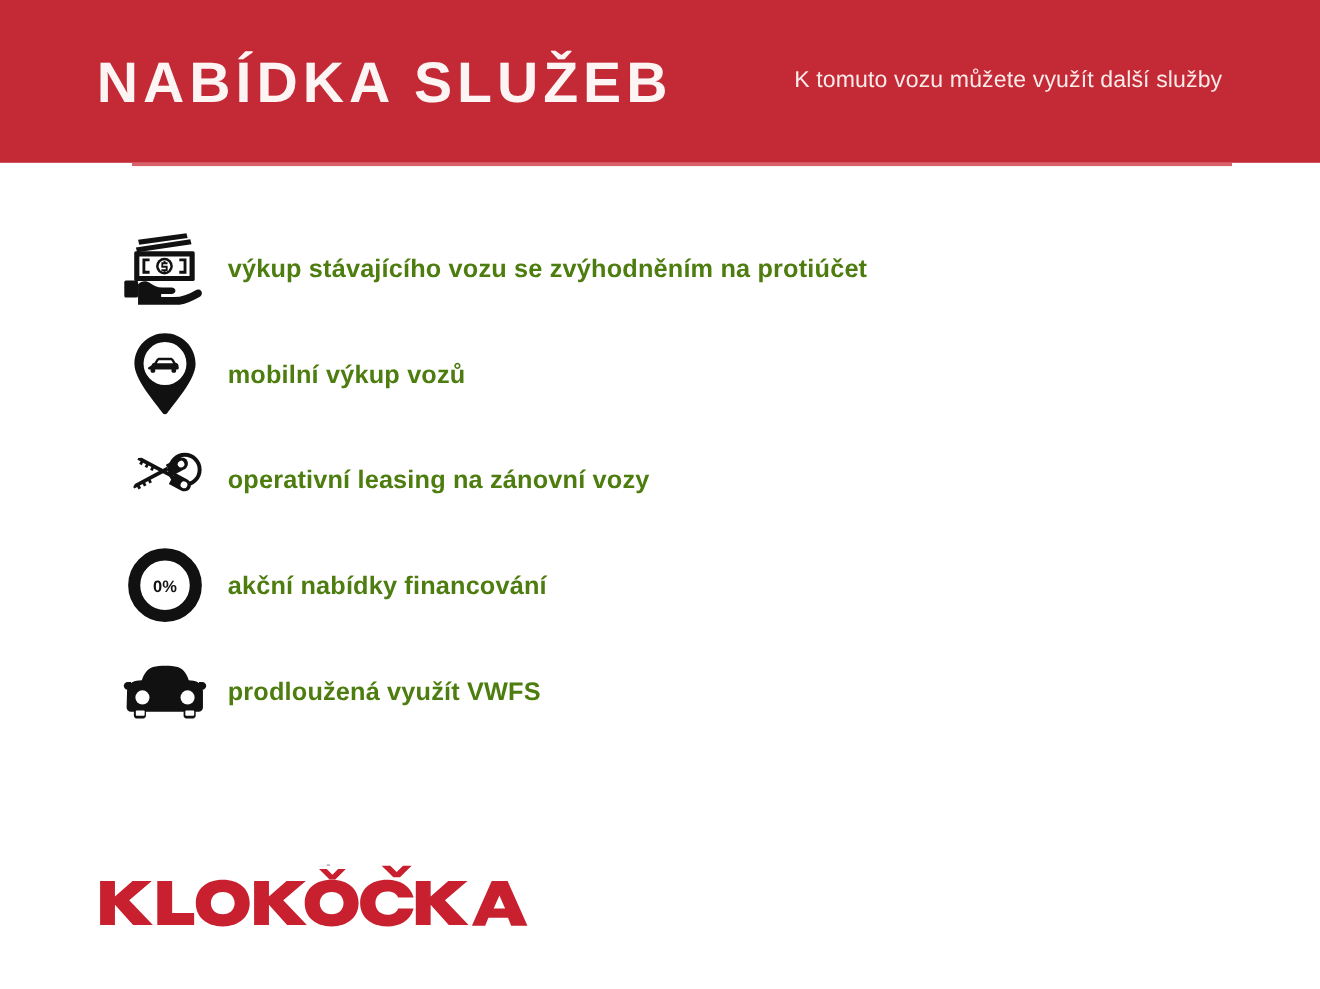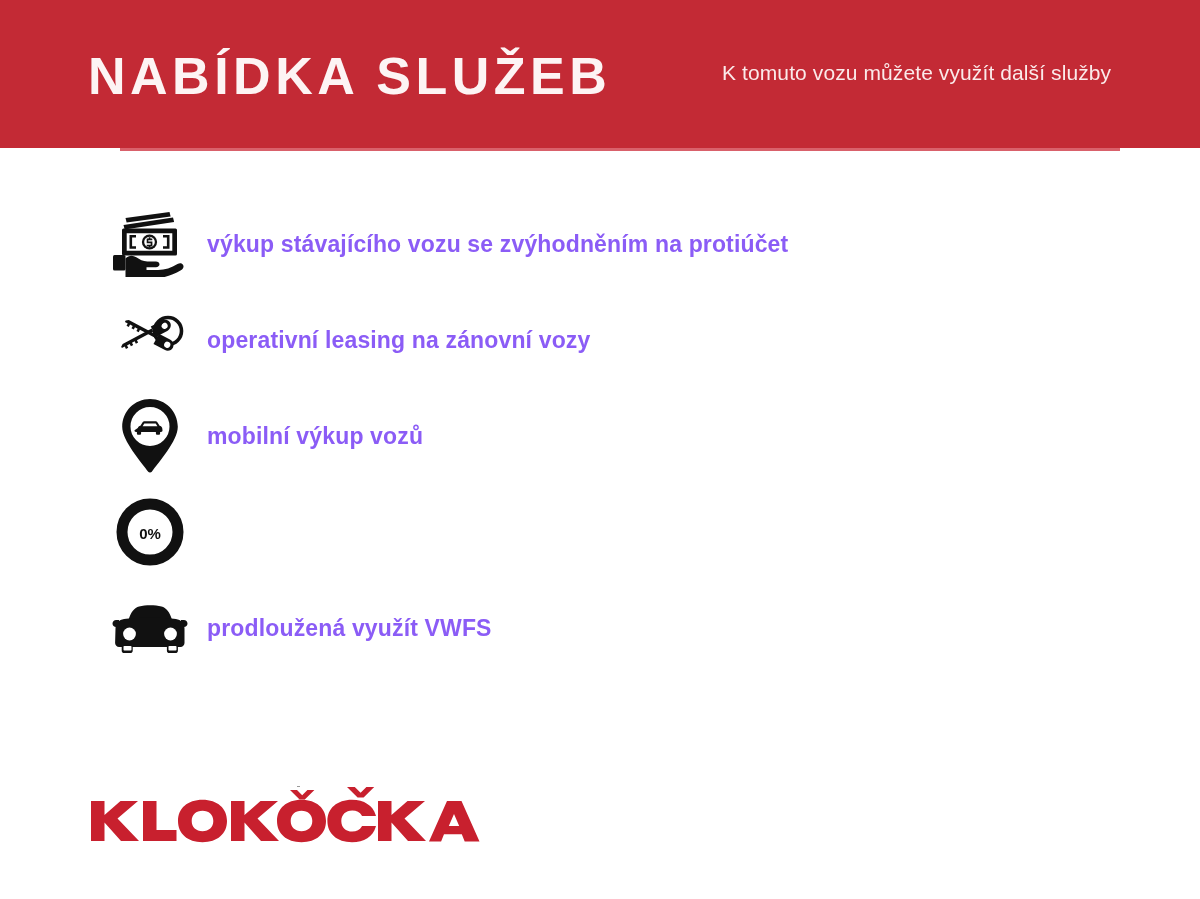--- a/index.html
+++ b/index.html
@@ -89,21 +89,21 @@
     align-items: center;
     justify-content: center;
   }
   .service-icon svg {
     display: block;
   }
 
   .service-label {
     font-size: 23px;
     font-weight: bold;
-    color: #8b5cf6;
+    color: #4d7c0f;
     letter-spacing: 0.15px;
     white-space: nowrap;
     margin-left: 12px;
   }
 
   
   .logo {
     position: absolute;
     left: 85px;
     top: 786px;
@@ -146,20 +146,36 @@
             <circle cx="38.5" cy="31" r="7.6"></circle>
             <circle cx="38.5" cy="31" r="5.3" fill="#ffffff"></circle>
             <path d="M37.7 26.3 h1.7 v1.2 h1.9 v1.7 h-4.0 v1.3 h4.1 v4.9 h-2.0 v1.2 h-1.7 v-1.2 h-2.0 v-1.7 h4.0 v-1.4 h-4.0 v-4.8 h2.0 z" fill="#111111"></path>
 
             <rect x="2" y="44.0" width="12.5" height="15.5" rx="1.5"></rect>
             <path d="M14.5 47.5 c3.2 -3.2 7.2 -3.6 10.8 -1.2 c3.4 2.3 6.6 4.1 11.0 4.1 h8.6 c2.1 0 3.6 1.2 3.6 2.9 c0 1.7 -1.5 2.9 -3.6 2.9 h-9.4 v2.9 h11.6 c6.9 0 13.2 -2.3 19.4 -6.0 c2.4 -1.4 4.6 -0.9 5.6 0.9 c1.0 1.8 0.2 3.9 -2.2 5.3 c-8.0 4.7 -16.1 7.6 -24.4 7.6 H14.5 z"></path>
           </g>
         </svg>
       </div>
       <div class="service-label">výkup stávajícího vozu se zvýhodněním na protiúčet</div>
+    </div>
+
+    <div class="service-row">
+      <div class="service-icon">
+        <svg width="62" height="76" viewBox="0 0 62 76" aria-hidden="true">
+          <g fill="#111111">
+            <path d="M31 1 C15.6 1 3.2 13.4 3.2 28.8 C3.2 43.0 22.8 64.8 29.2 73.8 C29.9 74.8 32.1 74.8 32.8 73.8 C39.2 64.8 58.8 43.0 58.8 28.8 C58.8 13.4 46.4 1 31 1 Z"></path>
+            <circle cx="31" cy="28.5" r="21.2" fill="#ffffff"></circle>
+            <circle cx="31" cy="28.5" r="21.2" fill="none" stroke="#111111" stroke-width="3.4"></circle>
+
+            <path d="M18.8 30.0 c0.3 -1.4 1.4 -2.1 2.6 -2.3 l1.9 -3.0 c0.6 -0.9 1.5 -1.4 2.6 -1.4 h10.2 c1.1 0 2.0 0.5 2.6 1.4 l1.9 3.0 c1.2 0.2 2.3 0.9 2.6 2.3 l0.3 2.3 c0.1 0.9 -0.6 1.7 -1.5 1.7 h-0.9 v1.5 c0 0.7 -0.6 1.3 -1.3 1.3 h-1.6 c-0.7 0 -1.3 -0.6 -1.3 -1.3 v-1.5 h-14.8 v1.5 c0 0.7 -0.6 1.3 -1.3 1.3 h-1.6 c-0.7 0 -1.3 -0.6 -1.3 -1.3 v-1.5 h-0.9 c-0.9 0 -1.6 -0.8 -1.5 -1.7 z"></path>
+            <path d="M25.3 25.6 h11.4 l1.7 2.6 h-14.8 z" fill="#ffffff"></path>
+          </g>
+        </svg>
+      </div>
+      <div class="service-label">mobilní výkup vozů</div>
     </div>
 
     <div class="service-row">
       <div class="service-icon">
         <svg width="86" height="72" viewBox="0 0 86 72" aria-hidden="true">
           <g fill="#111111">
 
             <circle cx="61" cy="27" r="13.5" fill="none" stroke="#111111" stroke-width="3.6"></circle>
 
             <g transform="rotate(-28 49 26)">
@@ -176,41 +192,26 @@
 
             <path d="M50.5 21 a13.5 13.5 0 0 1 6.0 -6.4 l1.8 3.1 a10 10 0 0 0 -4.6 5.0 z" fill="#111111"></path>
           </g>
         </svg>
       </div>
       <div class="service-label">operativní leasing na zánovní vozy</div>
     </div>
 
     <div class="service-row">
       <div class="service-icon">
-        <svg width="62" height="76" viewBox="0 0 62 76" aria-hidden="true">
-          <g fill="#111111">
-            <path d="M31 1 C15.6 1 3.2 13.4 3.2 28.8 C3.2 43.0 22.8 64.8 29.2 73.8 C29.9 74.8 32.1 74.8 32.8 73.8 C39.2 64.8 58.8 43.0 58.8 28.8 C58.8 13.4 46.4 1 31 1 Z"></path>
-            <circle cx="31" cy="28.5" r="21.2" fill="#ffffff"></circle>
-            <circle cx="31" cy="28.5" r="21.2" fill="none" stroke="#111111" stroke-width="3.4"></circle>
-
-            <path d="M18.8 30.0 c0.3 -1.4 1.4 -2.1 2.6 -2.3 l1.9 -3.0 c0.6 -0.9 1.5 -1.4 2.6 -1.4 h10.2 c1.1 0 2.0 0.5 2.6 1.4 l1.9 3.0 c1.2 0.2 2.3 0.9 2.6 2.3 l0.3 2.3 c0.1 0.9 -0.6 1.7 -1.5 1.7 h-0.9 v1.5 c0 0.7 -0.6 1.3 -1.3 1.3 h-1.6 c-0.7 0 -1.3 -0.6 -1.3 -1.3 v-1.5 h-14.8 v1.5 c0 0.7 -0.6 1.3 -1.3 1.3 h-1.6 c-0.7 0 -1.3 -0.6 -1.3 -1.3 v-1.5 h-0.9 c-0.9 0 -1.6 -0.8 -1.5 -1.7 z"></path>
-            <path d="M25.3 25.6 h11.4 l1.7 2.6 h-14.8 z" fill="#ffffff"></path>
-          </g>
-        </svg>
-      </div>
-      <div class="service-label">mobilní výkup vozů</div>
-    </div>
-
-    <div class="service-row">
-      <div class="service-icon">
         <svg width="68" height="68" viewBox="0 0 68 68" aria-hidden="true">
           <circle cx="34" cy="34" r="28" fill="none" stroke="#111111" stroke-width="11"></circle>
           <text x="34" y="40.5" text-anchor="middle" font-family="Liberation Sans, sans-serif" font-size="15" font-weight="bold" fill="#111111">0%</text>
         </svg>
       </div>
+      <div class="service-label">akční nabídky financování</div>
     </div>
 
     <div class="service-row">
       <div class="service-icon">
         <svg width="80" height="58" viewBox="0 0 80 58" aria-hidden="true">
           <g fill="#111111">
 
             <path d="M18.5 21.0 c2.2 -8.0 6.0 -12.4 10.6 -13.6 c6.5 -1.7 15.9 -1.7 22.4 0 c4.6 1.2 8.4 5.6 10.6 13.6 z"></path>
 
             <path d="M5.5 29.5 c0 -5.4 3.4 -8.8 8.6 -9.6 c10.2 -1.6 41.6 -1.6 51.8 0 c5.2 0.8 8.6 4.2 8.6 9.6 v14.6 c0 2.2 -1.8 4.0 -4.0 4.0 h-2.6 v3.6 c0 1.3 -1.1 2.4 -2.4 2.4 h-6.2 c-1.3 0 -2.4 -1.1 -2.4 -2.4 v-3.6 h-34.2 v3.6 c0 1.3 -1.1 2.4 -2.4 2.4 h-6.2 c-1.3 0 -2.4 -1.1 -2.4 -2.4 v-3.6 h-2.6 c-2.2 0 -4.0 -1.8 -4.0 -4.0 z"></path>

